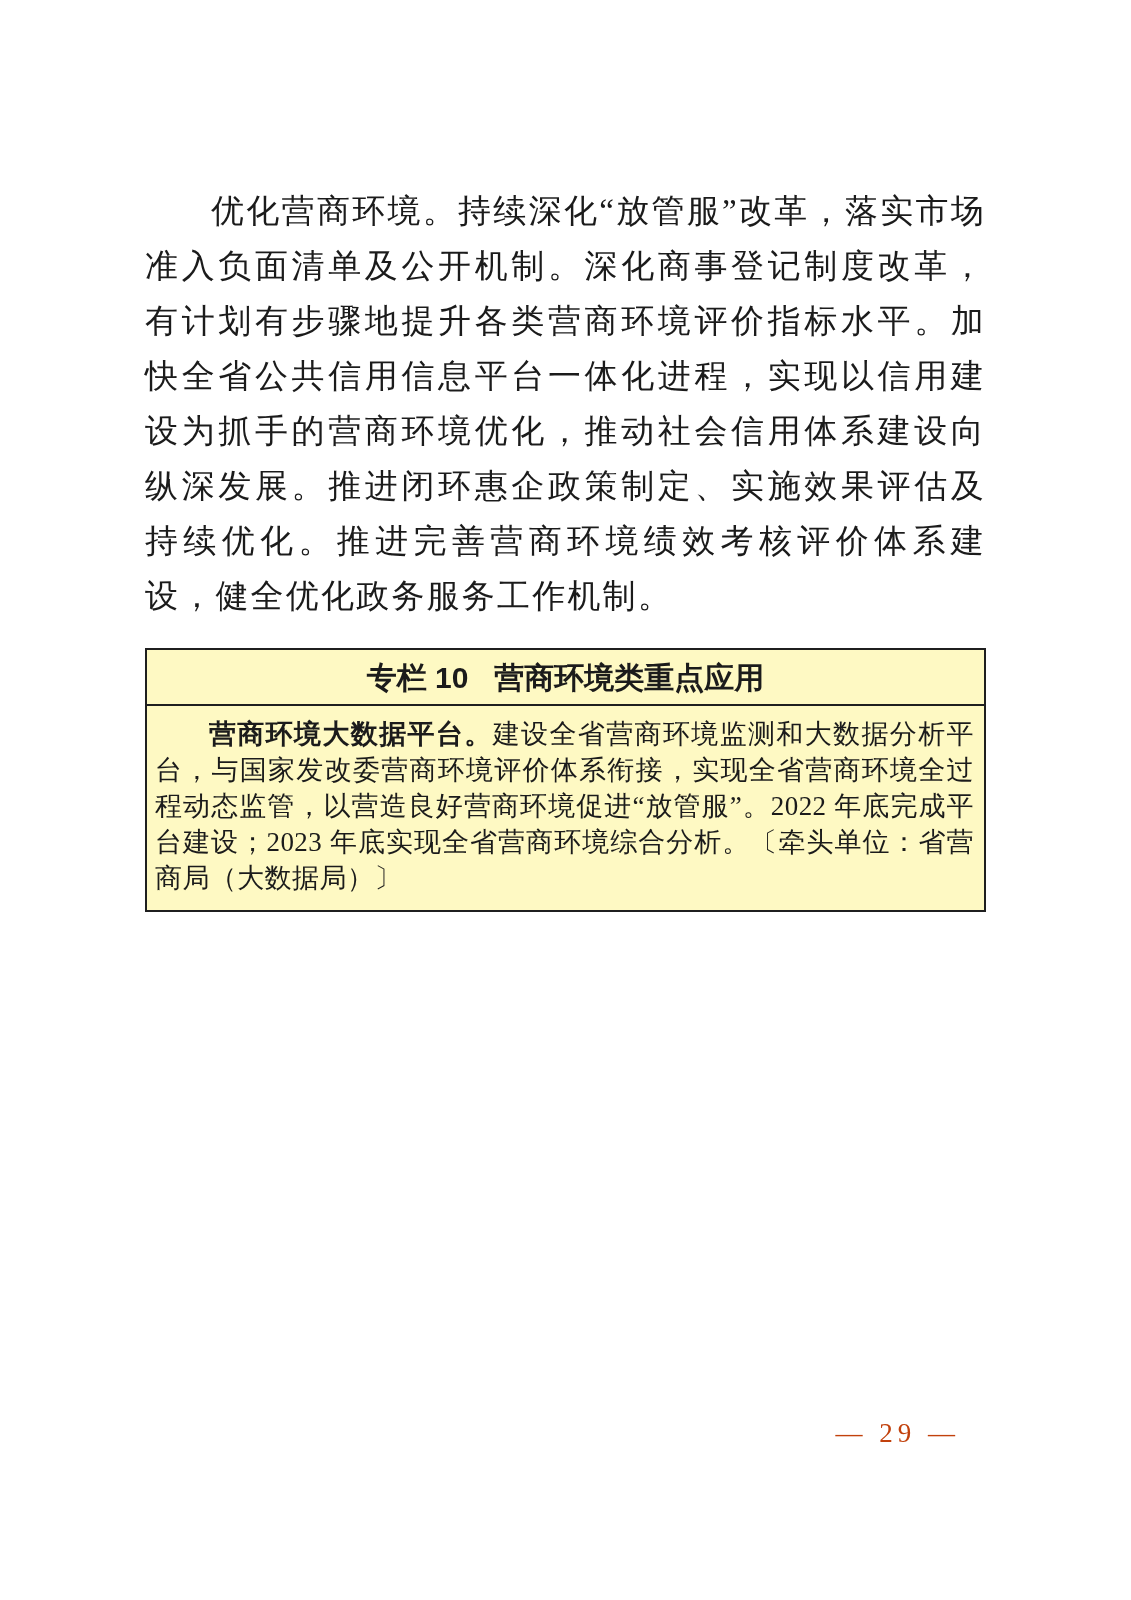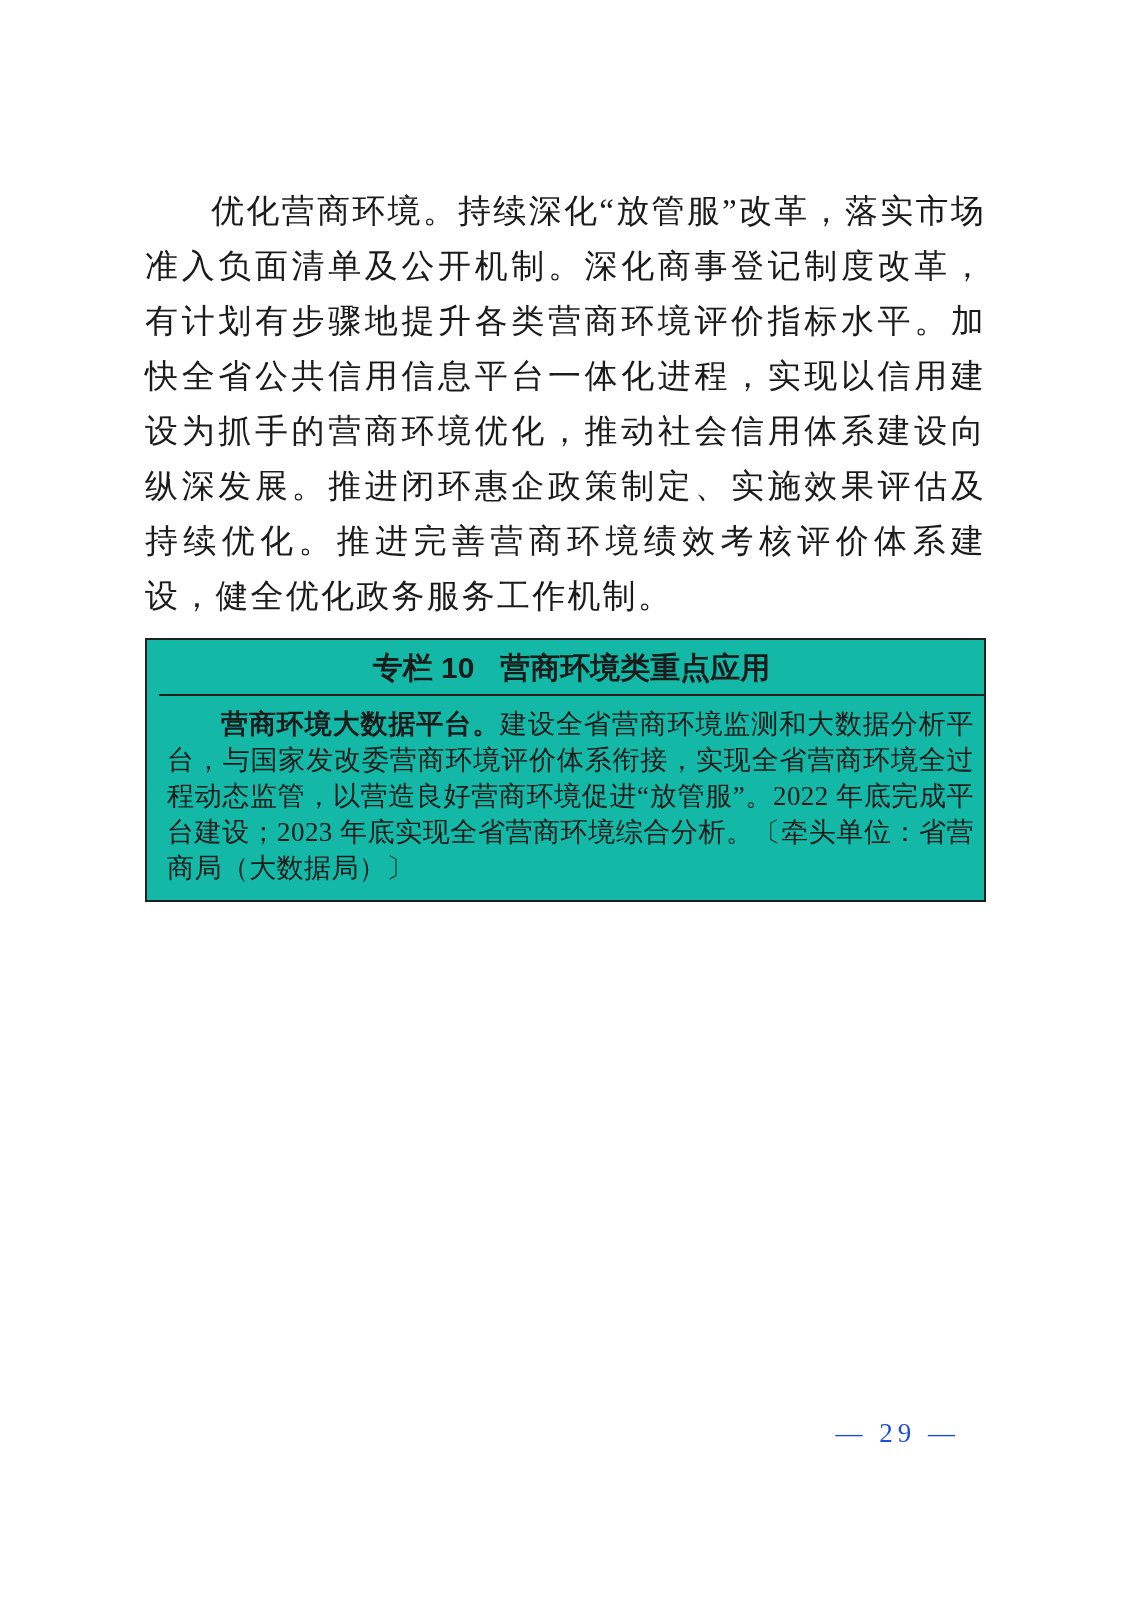--- a/index.html
+++ b/index.html
@@ -21,24 +21,23 @@
   }
   .body-para {
     margin: 0;
     font-size: 33px;
     line-height: 55px;
     letter-spacing: 2.2px;
     text-align: justify;
     text-indent: 2em;
   }
   .column-box {
-    margin-top: 14px;
+    margin-top: 24px;
     border: 2px solid #1f1f1f;
-    background: #14b8a6;
-    padding-left: 12px;
+    background: #fef9c3;
   }
   .box-title {
     text-align: center;
     padding: 9px 0 7px 0;
     border-bottom: 2px solid #1f1f1f;
     font-weight: bold;
     font-size: 30px;
     line-height: 38px;
     font-family: "Liberation Sans", sans-serif;
   }
@@ -57,21 +56,21 @@
   }
   .box-body p + p { margin-top: 0; }
   .box-lead { font-weight: bold; }
   .after-box { margin-top: 18px; }
   .footer {
     position: absolute;
     top: 1418px;
     right: 171px;
     font-size: 27px;
     letter-spacing: 5px;
-    color: #1d4ed8;
+    color: #c2410c;
   }
 </style>
 </head>
 <body>
 
 <div class="page">
   <div class="content">
 
     <p class="body-para">优化营商环境。持续深化“放管服”改革，落实市场准入负面清单及公开机制。深化商事登记制度改革，有计划有步骤地提升各类营商环境评价指标水平。加快全省公共信用信息平台一体化进程，实现以信用建设为抓手的营商环境优化，推动社会信用体系建设向纵深发展。推进闭环惠企政策制定、实施效果评估及持续优化。推进完善营商环境绩效考核评价体系建设，健全优化政务服务工作机制。</p>
 

